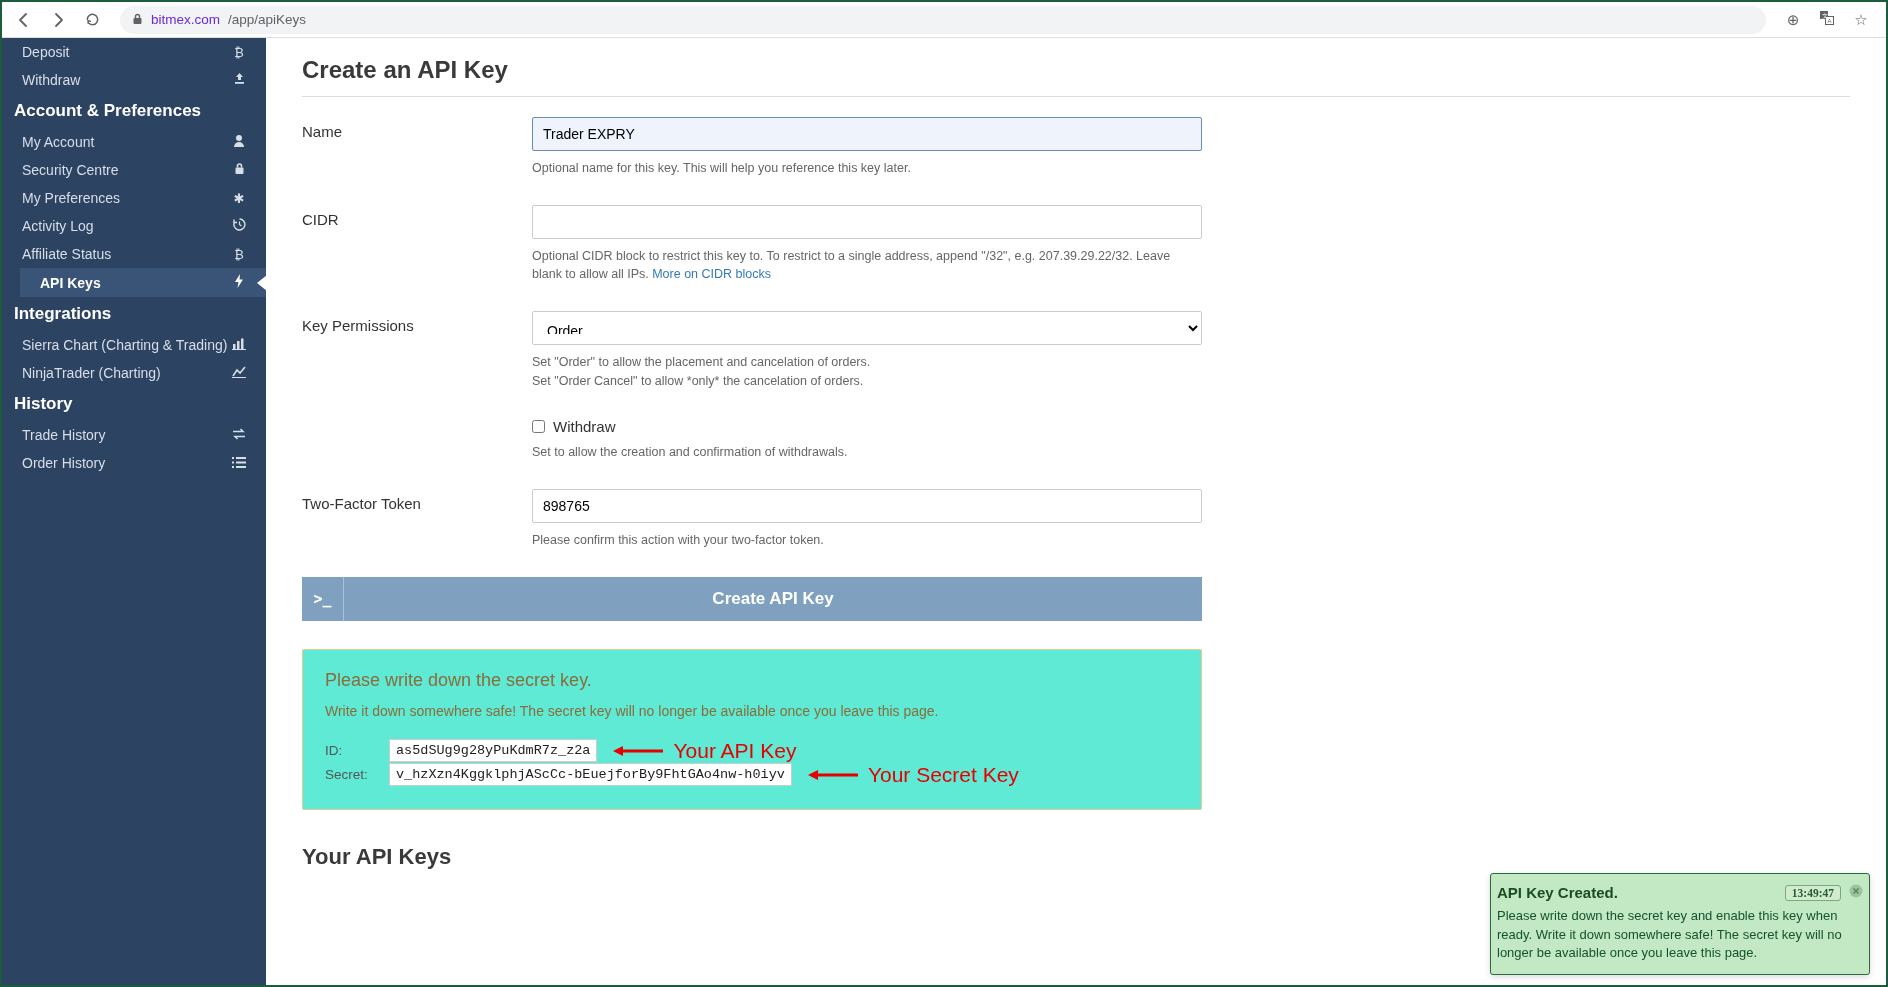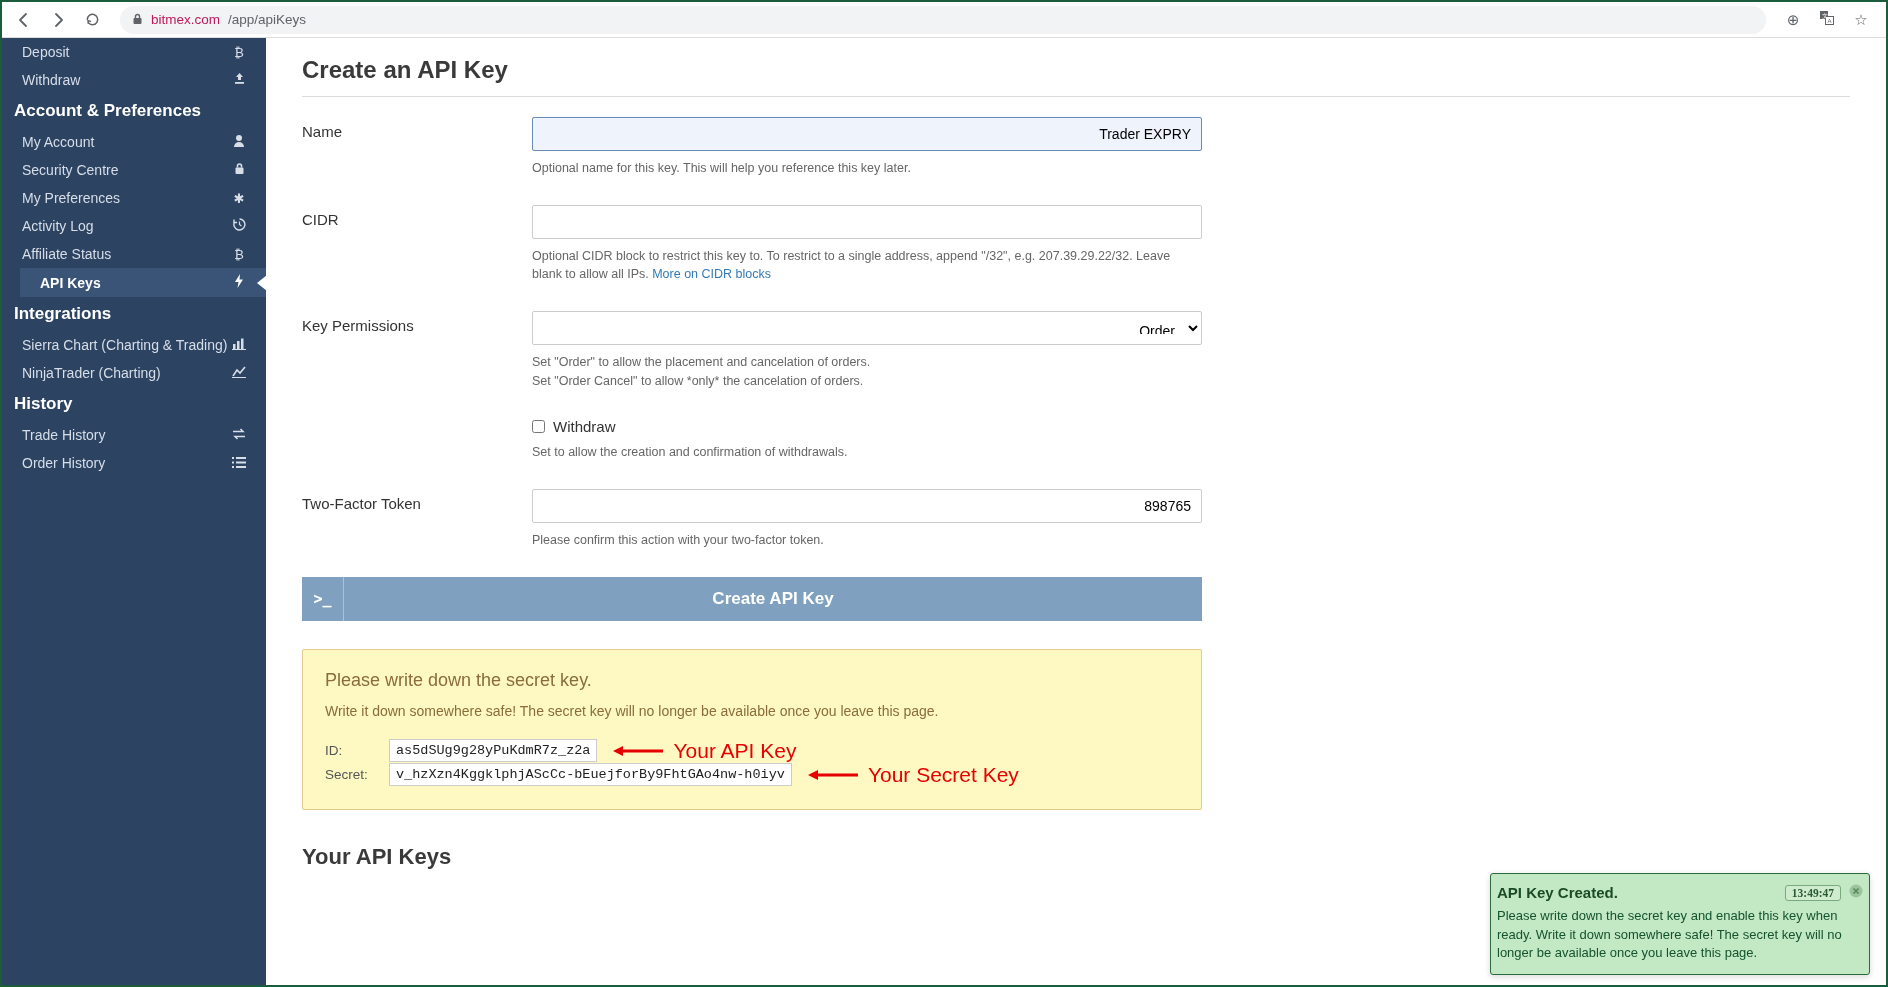--- a/index.html
+++ b/index.html
@@ -27,34 +27,34 @@
     border-top: 8px solid transparent; border-bottom: 8px solid transparent; border-right: 10px solid #fff;
   }
   .side-icon { width: 18px; text-align: center; font-size: 13px; color: #d7dee8; }
   
   
   h1 { font-size: 24px; font-weight: 600; color: #3a3a3a; margin-bottom: 8px; }
   .hr { border: none; border-top: 1px solid #ddd; margin: 12px 0 20px; }
   .form-row { display: flex; margin-bottom: 28px; }
   .form-label { width: 230px; font-size: 15px; color: #333; padding-top: 6px; }
   .form-field { flex: 1; max-width: 670px; }
-  .form-field input[type=text], .form-field select { width: 100%; height: 34px; padding: 10px 10px; font-size: 14px; border: 1px solid #ccc; border-radius: 2px; text-align: right; }
+  .form-field input[type=text], .form-field select { width: 100%; height: 34px; padding: 10px 10px; font-size: 14px; border: 1px solid #ccc; border-radius: 2px; }
   .form-field.name-focus input { background: #eef3fc; border: 1px solid #6b8bb5; }
   .help { font-size: 12.5px; color: #666; margin-top: 8px; line-height: 1.45; }
   .help a { color: #337ab7; text-decoration: none; }
   .withdraw-row { display: flex; align-items: center; gap: 8px; font-size: 15px; margin-bottom: 6px; }
   .withdraw-row input { width: 13px; height: 13px; }
   select { background: #fff; }
   
   .create-btn { display: flex; align-items: center; height: 44px; background: #7fa0bf; color: #fff; font-size: 17px; font-weight: 700; cursor: pointer; border: none; width: 100%; max-width: 900px; margin-top: 8px; }
   .create-btn .prompt { width: 42px; height: 100%; display: flex; align-items: center; justify-content: center; border-right: 1px solid rgba(255,255,255,0.35); font-family: monospace; font-size: 15px; }
   .create-btn .lbl { flex: 1; text-align: center; }
   
   
-  .notice-box { margin-top: 28px; max-width: 900px; border: 1px solid #e2cc8f; background: #fef9c3; padding: 20px 22px 22px; border-radius: 2px; color: #8a6d3b; }
+  .notice-box { margin-top: 28px; max-width: 900px; border: 1px solid #e2cc8f; background: #5eead4; padding: 20px 22px 22px; border-radius: 2px; color: #8a6d3b; }
   .notice-box h3 { font-size: 18px; font-weight: 400; margin-bottom: 12px; color: #8a6d3b; }
   .notice-box p { font-size: 14px; color: #8a6d3b; margin-bottom: 20px; }
   .kv-row { display: flex; align-items: center; gap: 8px; font-family: monospace; font-size: 13.5px; color: #444; }
   .kv-label { width: 56px; font-family: Arial, sans-serif; color: #555; }
   .kv-val { border: 1px solid #ccc; background: #fff; padding: 3px 6px; font-family: "Courier New", monospace; font-size: 13.5px; color: #222; }
   
   
   .annot { display: flex; align-items: center; color: #e60000; font-size: 21px; font-family: Arial, sans-serif; margin-left: 8px; }
   .arrow-svg { margin-right: 10px; }
   
@@ -93,21 +93,21 @@
           <path d="M3.5 12.5 L3.2 9.3 L6.4 10" stroke="#5f6368" stroke-width="1.6" fill="none" stroke-linejoin="round"></path>
         </svg>
   </div>
   <div class="addr-bar">
     <span class="lock-ico">
       <svg width="11" height="12" viewBox="0 0 11 12">
             <rect x="1.5" y="5" width="8" height="6" rx="1" fill="#5f6368"></rect>
             <path d="M3.5 5 V3.5 a2 2 0 0 1 4 0 V5" stroke="#5f6368" stroke-width="1.4" fill="none"></path>
           </svg>
     </span>
-    <span style="color:#be185d">bitmex.com</span>
+    <span style="color:#6d28d9">bitmex.com</span>
         <span style="color:#5f6368">/app/apiKeys</span>
   </div>
   <div class="ext-icons">
     <span>⊕</span>
     <span>
       <svg width="16" height="16" viewBox="0 0 16 16">
             <rect x="1" y="1" width="8" height="8" fill="#5f6368"></rect>
             <rect x="6.5" y="6.5" width="8" height="8" fill="#fff" stroke="#5f6368"></rect>
             <text x="3" y="7.5" font-size="6" fill="#fff">文</text>
             <text x="8.5" y="13" font-size="6" fill="#5f6368">A</text>

